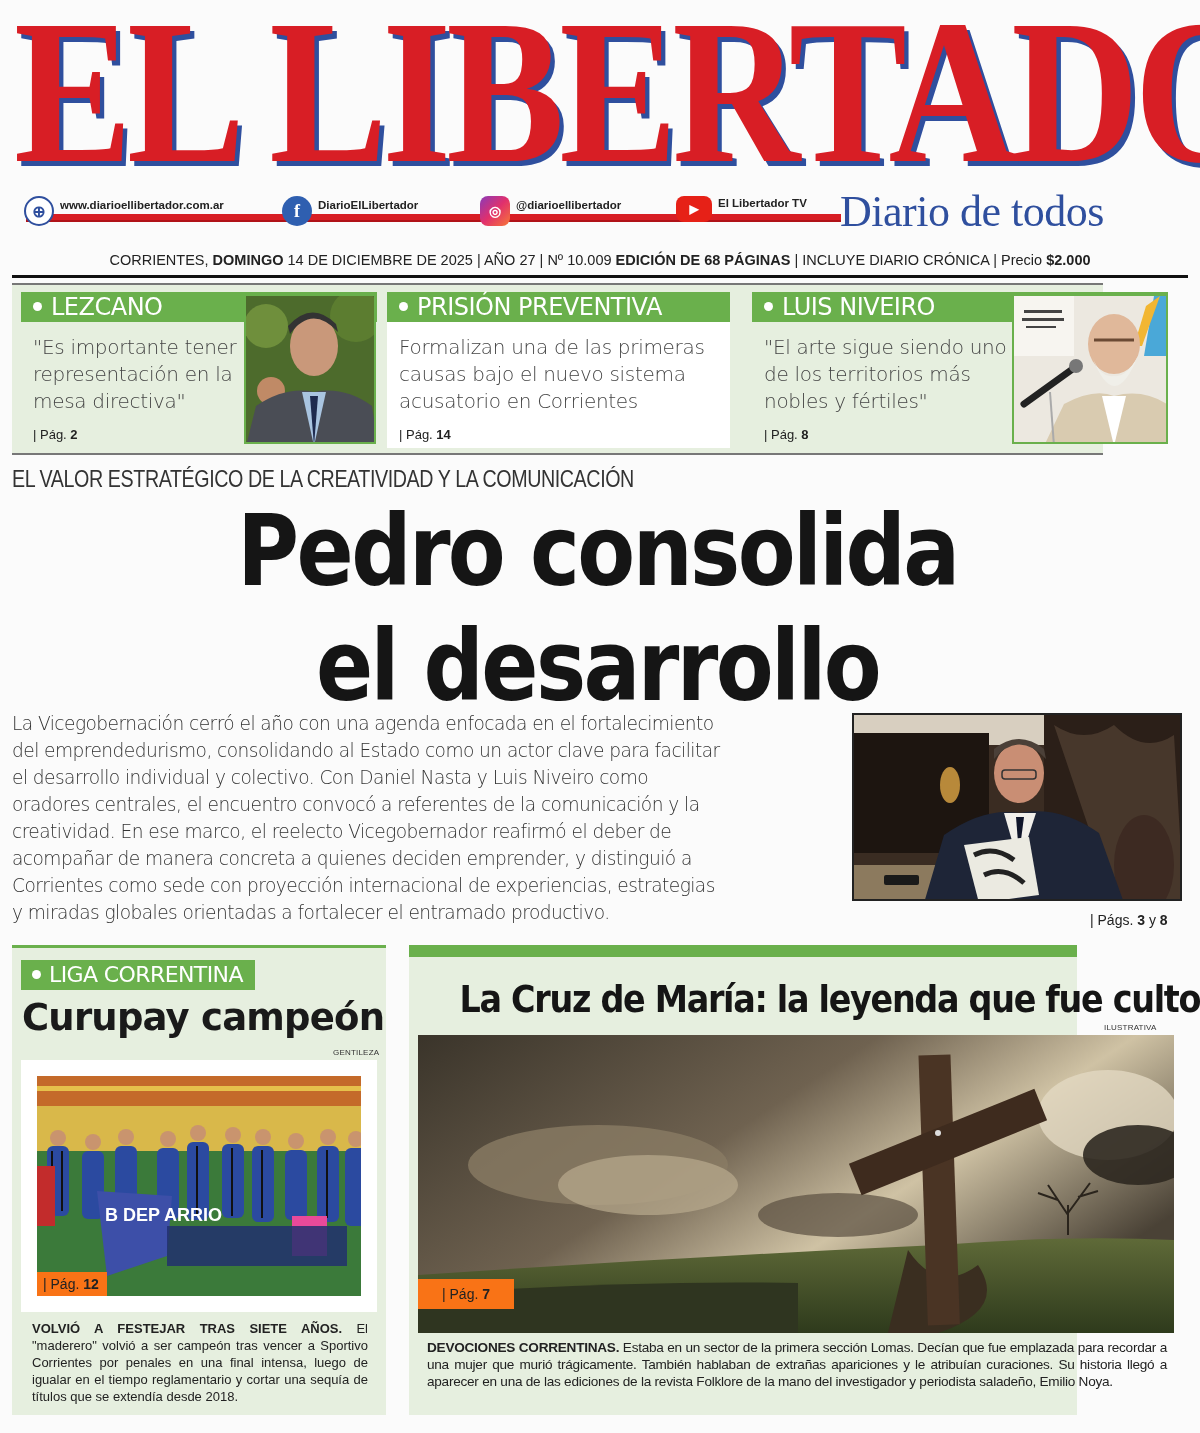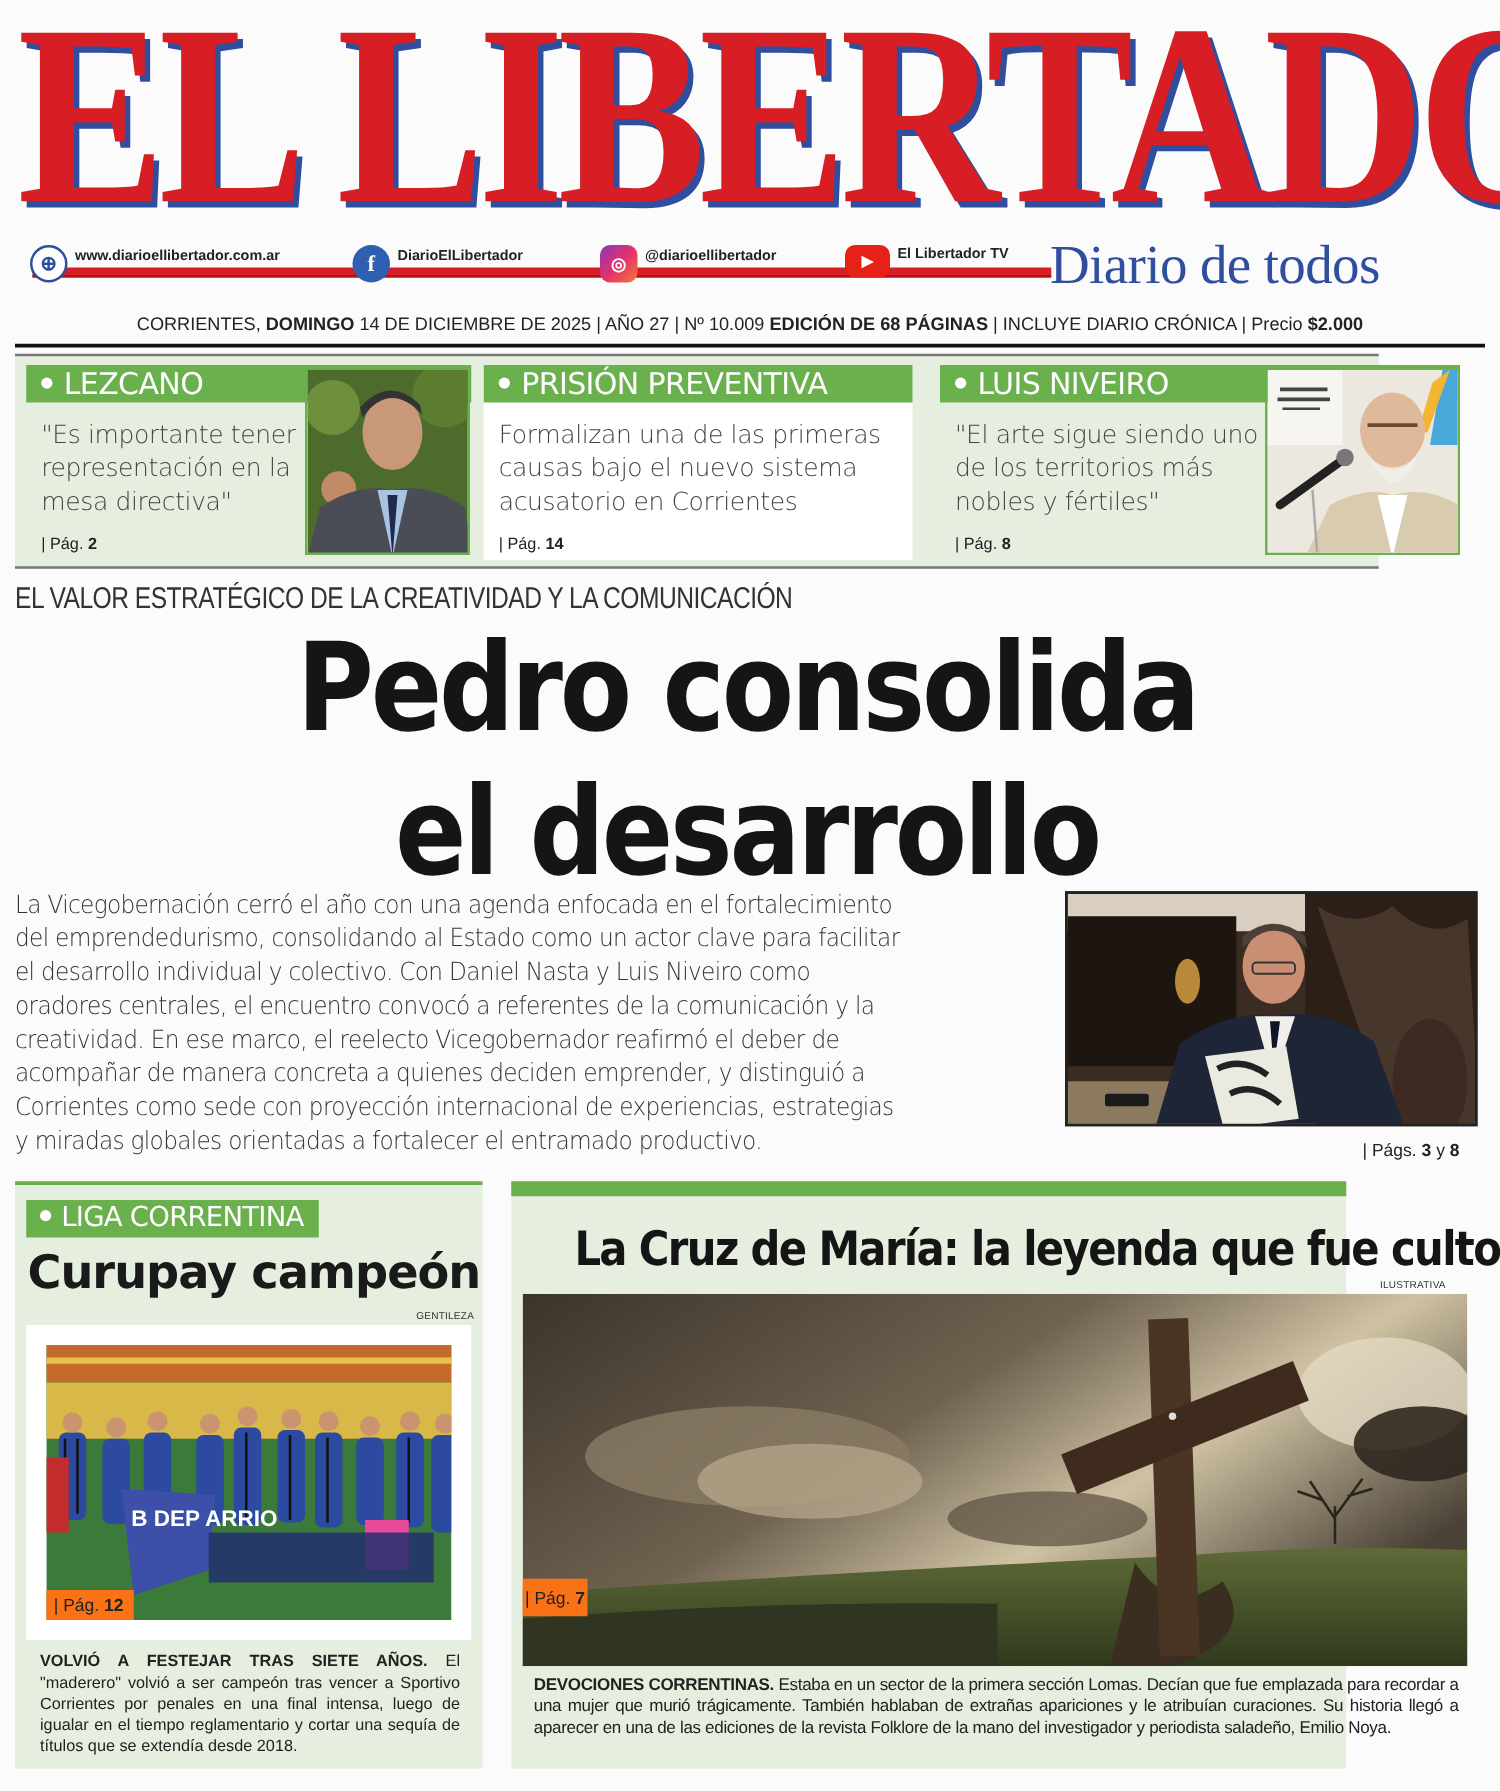--- a/index.html
+++ b/index.html
@@ -371,16 +371,16 @@
       <path d="M0 240 Q300 220 520 210 Q650 200 756 205 L756 298 L0 298 Z" fill="url(#grass)"></path>
       <path d="M0 260 Q200 245 380 248 L380 298 L0 298 Z" fill="#2f3520"></path>
       <g stroke="#2a241c" stroke-width="2" fill="none">
         <path d="M650 200 L650 170 M650 180 L630 150 M650 178 L672 148 M640 165 L620 158 M660 162 L680 156"></path>
       </g>
       <path d="M490 215 Q520 260 560 230 Q590 275 520 298 L470 298 Z" fill="#3a2e20"></path>
       <rect x="505" y="20" width="32" height="270" fill="#4a3424" transform="rotate(-2 520 150)"></rect>
       <rect x="430" y="90" width="200" height="34" fill="#3e2b1e" transform="rotate(-22 530 107)"></rect>
       <circle cx="520" cy="98" r="3" fill="#ddd"></circle>
     </svg>
-    <div class="page-chip" style="left:0; top:228px; padding:7px 2px;"><span>| Pág.</span> <b>7</b></div>
+    <div class="page-chip" style="left:0; top:244px; padding:7px 24px;"><span>| Pág.</span> <b>7</b></div>
   </div>
   <p class="caption"><b>DEVOCIONES CORRENTINAS.</b><span> Estaba en un sector de la primera sección Lomas. Decían que fue emplazada para recordar a una mujer que murió trágicamente. También hablaban de extrañas apariciones y le atribuían curaciones. Su historia llegó a aparecer en una de las ediciones de la revista Folklore de la mano del investigador y periodista saladeño, Emilio Noya.</span></p>
 </section>
 
 </body></html>

